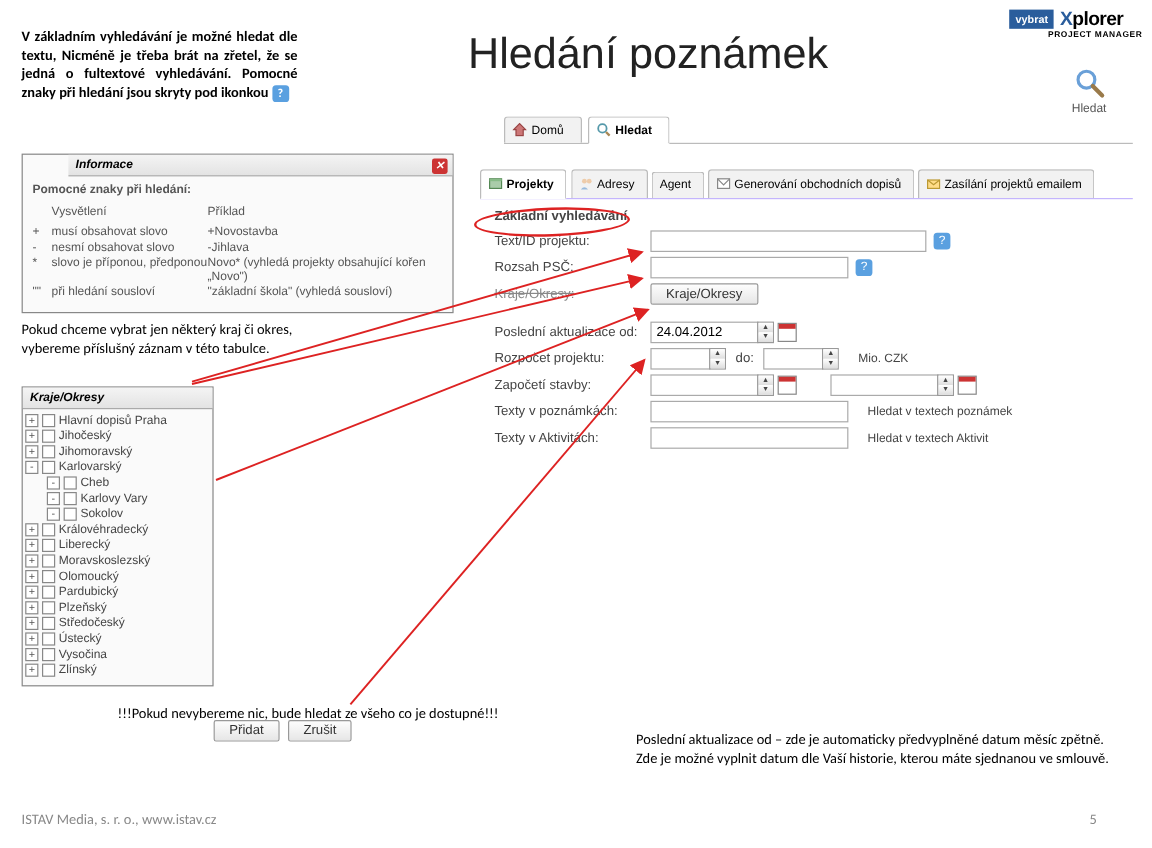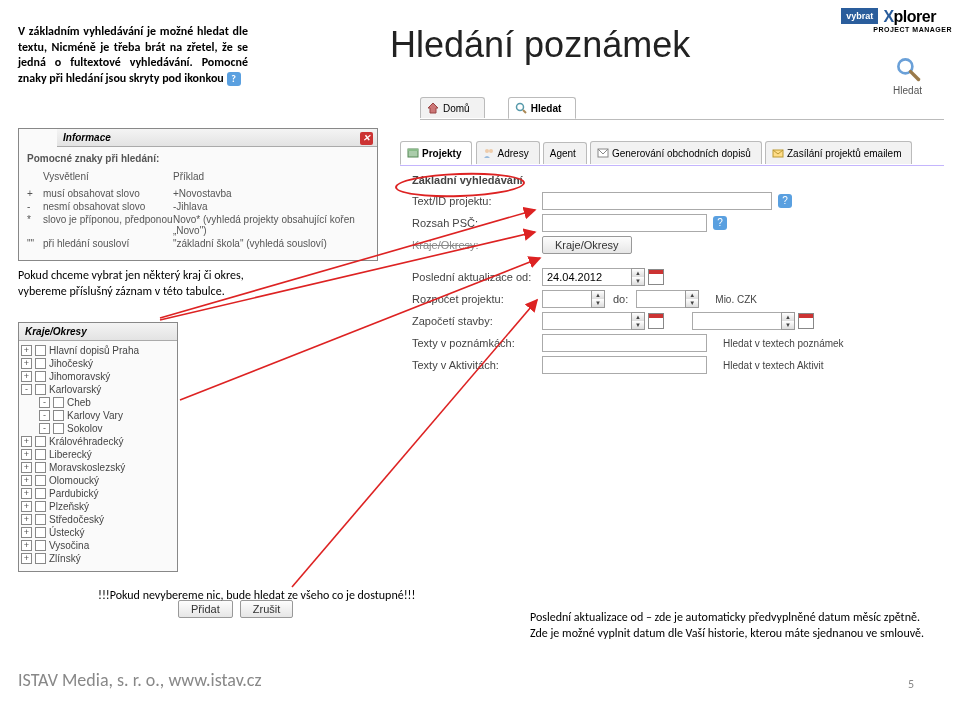--- a/index.html
+++ b/index.html
@@ -16,21 +16,21 @@
   .logo-istav { display: inline-block; background: #2a5d9c; color: #fff; font-size: 9px; padding: 3px 5px; vertical-align: top; font-weight: bold; }
   .logo-xplorer { font-size: 16px; font-weight: bold; letter-spacing: -0.5px; margin-left: 2px; }
   .logo-xplorer .x { color: #2a5d9c; }
   .logo-sub { font-size: 7px; font-weight: bold; letter-spacing: 0.5px; margin-left: 32px; }
   
   .search-widget { position: absolute; right: 38px; top: 55px; text-align: center; font-size: 10px; color: #555; }
   .search-widget .mag { width: 28px; height: 28px; margin: 0 auto 2px; position: relative; }
   .search-widget .mag svg { width: 28px; height: 28px; }
   
   .nav-tabs { position: absolute; left: 420px; top: 96px; right: 16px; height: 24px; border-bottom: 1px solid #bbb; }
-  .nav-tabs .t { display: inline-block; padding: 4px 14px 4px 6px; border: 1px solid #bbb; border-bottom: none; background: #f2f2f2; font-size: 10px; border-radius: 3px 3px 0 0; margin-right: 20px; position: relative; top: 1px; }
+  .nav-tabs .t { display: inline-block; padding: 4px 14px 4px 6px; border: 1px solid #bbb; border-bottom: none; background: #f2f2f2; font-size: 10px; border-radius: 3px 3px 0 0; margin-right: 2px; position: relative; top: 1px; }
   .nav-tabs .t .ic { display:inline-block; width:12px; height:12px; vertical-align:-2px; margin-right:4px; }
   .nav-tabs .t.active { background: #fff; border-bottom: 1px solid #fff; font-weight: bold; }
   
   .info-panel { position: absolute; left: 18px; top: 128px; width: 360px; border: 1px solid #888; background: #fafafa; font-size: 10px; }
   .info-panel .hdr { background: linear-gradient(#f4f4f4,#e3e3e3); padding: 3px 6px; font-weight: bold; font-style: italic; border-bottom: 1px solid #aaa; position: relative; margin-left: 38px; }
   .info-panel .hdr .xbtn { position: absolute; right: 4px; top: 3px; width: 13px; height: 13px; background: #c33; color: #fff; text-align: center; font-size: 9px; line-height: 13px; border-radius: 2px; }
   .info-panel .body { padding: 6px 8px 10px; color: #555; }
   .info-panel .row { display: flex; padding: 1px 0; }
   .info-panel .c1 { width: 16px; }
   .info-panel .c2 { width: 130px; }
@@ -68,21 +68,21 @@
   .tree-panel .body { padding: 3px 2px 6px; color: #444; max-height: 250px; overflow: hidden; }
   .tree-li { display: flex; align-items: center; padding: 0px 0; line-height: 13px; }
   .tree-li .pm { width: 11px; height: 11px; border: 1px solid #888; text-align: center; font-size: 9px; line-height: 9px; margin-right: 3px; background:#fff; color:#555; }
   .tree-li .cb { width: 11px; height: 11px; border: 1px solid #888; margin-right: 3px; background:#fff; }
   .tree-li.ind1 { padding-left: 18px; }
   
   .warn-text { position: absolute; font-family: Calibri, Arial, sans-serif; font-size: 12px; left: 98px; top: 588px; }
   
   .bottom-note { position: absolute; left: 530px; top: 610px; width: 400px; font-family: Calibri, Arial, sans-serif; font-size: 12px; line-height:1.3; }
   
-  .footer { position: absolute; left: 18px; bottom: 16px; font-size: 18px; color: #888; font-family: Calibri, Arial, sans-serif; }
+  .footer { position: absolute; left: 18px; bottom: 16px; font-size: 12px; color: #888; font-family: Calibri, Arial, sans-serif; }
   .page-num { position: absolute; right: 46px; bottom: 16px; font-size: 12px; color: #888; font-family: Calibri, Arial, sans-serif; }
   
   .bottom-btns { position:absolute; left: 178px; top: 600px; }
   .bottom-btns .btn { margin-right: 4px; }
   
   svg.arrow { position: absolute; pointer-events: none; }
 </style>
 </head>
 <body>
 

